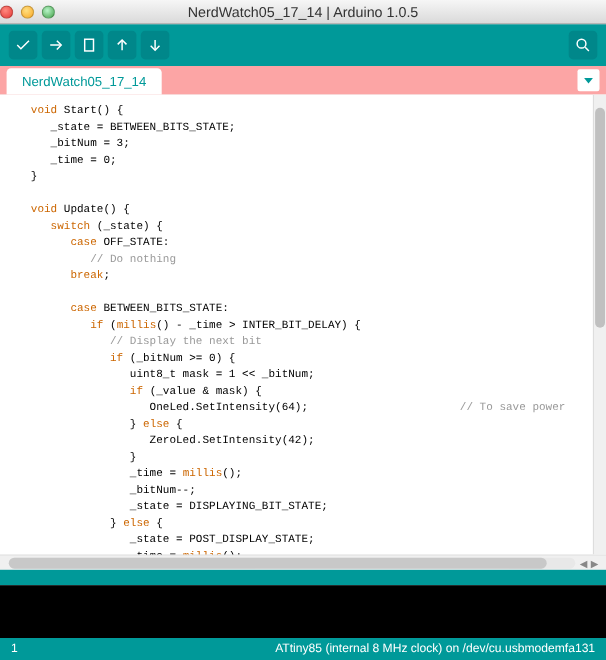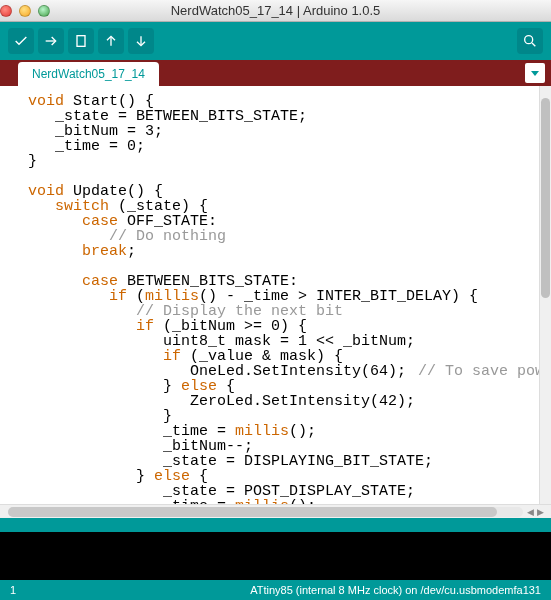--- a/index.html
+++ b/index.html
@@ -11,27 +11,27 @@
     .tl-close { background: radial-gradient(circle at 40% 35%, #ff8a80, #e53835); }
     .tl-min { background: radial-gradient(circle at 40% 35%, #ffe082, #f9a825); }
     .tl-max { background: radial-gradient(circle at 40% 35%, #b9f6ca, #43a047); }
     .titlebar-title { position: absolute; left: 0; right: 0; text-align: center; font-size: 13px; color: #333; pointer-events: none; }
     
     .toolbar { height: 38px; background: #009999; display: flex; align-items: center; padding: 0 8px; gap: 4px; }
     .tool-btn { width: 26px; height: 26px; border-radius: 4px; background: #00878a; border: none; cursor: pointer; display: flex; align-items: center; justify-content: center; color: #fff; }
     .tool-btn svg { width: 16px; height: 16px; fill: none; stroke: #fff; stroke-width: 2; }
     .toolbar-spacer { flex: 1; }
     
-    .tabbar { height: 26px; background: #7f1d1d; display: flex; align-items: flex-end; padding-left: 18px; }
+    .tabbar { height: 26px; background: #fca5a5; display: flex; align-items: flex-end; padding-left: 6px; }
     .tab { background: #fff; height: 24px; padding: 0 14px; display: flex; align-items: center; font-size: 12px; color: #009999; border-top-left-radius: 4px; border-top-right-radius: 4px; cursor: pointer; }
     .tab-dropdown { margin-left: auto; width: 20px; height: 20px; margin-right: 6px; margin-bottom: 3px; background: #fff; border-radius: 2px; display: flex; align-items: center; justify-content: center; cursor: pointer; }
     .tab-dropdown svg { width: 10px; height: 10px; fill: #009999; }
     
     .editor-wrap { flex: 1; background: #fff; display: flex; overflow: hidden; position: relative; }
-    .editor { flex: 1; padding: 8px 0 8px 28px; font-family: Monaco, "Courier New", monospace; font-size: 15px; line-height: 15px; color: #000; white-space: pre; overflow: hidden; }
+    .editor { flex: 1; padding: 8px 0 8px 28px; font-family: Monaco, "Courier New", monospace; font-size: 10px; line-height: 15px; color: #000; white-space: pre; overflow: hidden; }
     .editor .kw-type { color: #cc6600; }
     .editor .kw-ctrl { color: #cc6600; }
     .editor .kw-fn { color: #cc6600; }
     .editor .cmt { color: #999999; }
     .editor .side-cmt { color: #999999; position: absolute; left: 380px; margin-left: 38px; }
     
     .vscroll { width: 12px; background: #f0f0f0; border-left: 1px solid #ddd; position: relative; }
     .vscroll-thumb { position: absolute; top: 12px; left: 1px; right: 1px; height: 200px; background: #c0c0c0; border-radius: 5px; }
     
     .hscroll-row { height: 14px; background: #f0f0f0; border-top: 1px solid #ddd; display: flex; align-items: center; padding: 0 4px; }

